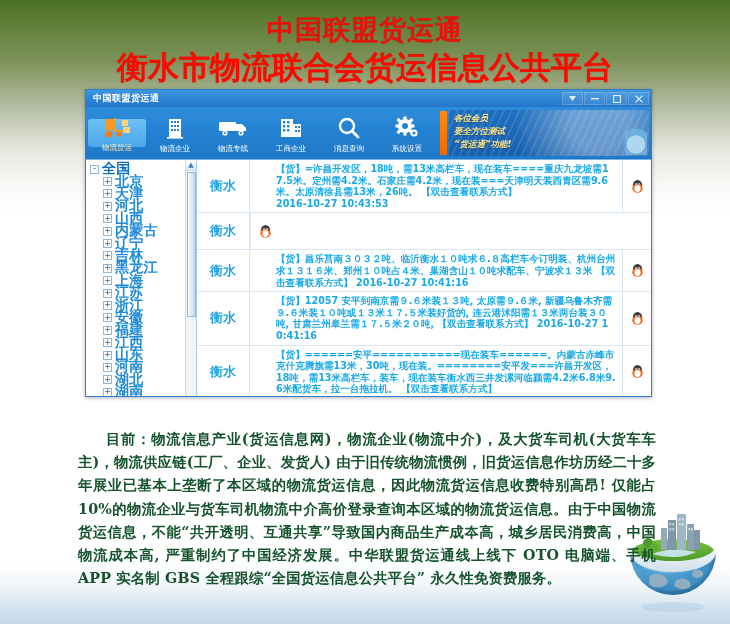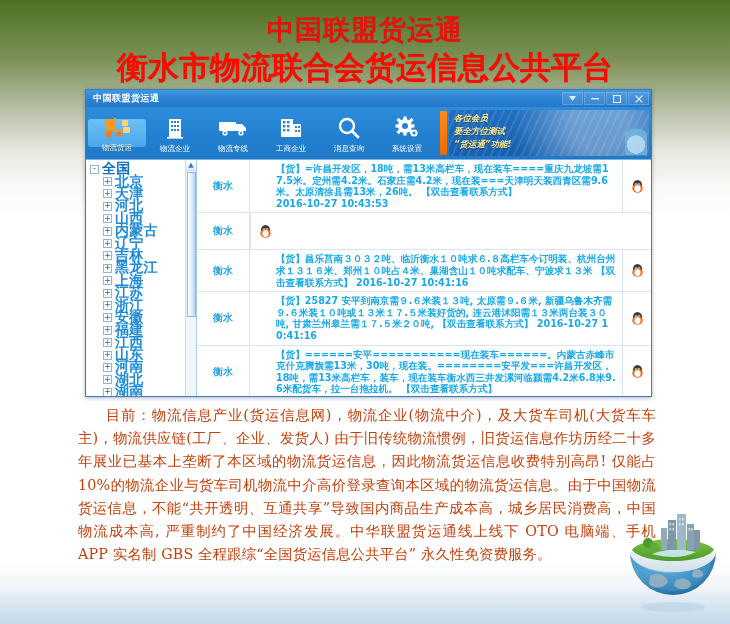--- a/index.html
+++ b/index.html
@@ -283,21 +283,21 @@
     align-items: stretch;
     border-bottom: 1px solid #d7e6f2;
     min-height: 36px;
   }
   .row-region {
     width: 52px;
     flex: none;
     display: flex;
     align-items: center;
     justify-content: center;
-    font-size: 10px;
+    font-size: 13px;
     font-weight: bold;
     color: #20a3e0;
     border-right: 1px solid #d7e6f2;
   }
   .row-msg {
     flex: 1;
     padding: 3px 4px 3px 6px;
     box-sizing: border-box;
     font-size: 9.6px;
     line-height: 11.6px;
@@ -317,28 +317,28 @@
     display: flex;
     align-items: center;
     justify-content: center;
   }
   .qq-icon { width: 13px; height: 15px; display:block; }
 
   
   .para {
     position: absolute;
     left: 78px;
-    top: 404px;
+    top: 428px;
     width: 578px;
     z-index: 5;
     font-family: "DejaVu Serif", "Liberation Serif", serif;
     font-size: 14.3px;
     line-height: 23.2px;
-    font-weight: normal;
-    color: #c2410c;
+    font-weight: bold;
+    color: #14532d;
     text-align: justify;
     text-indent: 28px;
     letter-spacing: .2px;
   }
 
   
   .globe-art {
     position: absolute;
     right: 8px;
     bottom: 6px;
@@ -635,21 +635,21 @@
             <circle cx="5" cy="5.2" r="1" fill="#ffffff"></circle>
             <circle cx="8" cy="5.2" r="1" fill="#ffffff"></circle>
             <circle cx="5" cy="5.2" r=".5" fill="#222"></circle>
             <circle cx="8" cy="5.2" r=".5" fill="#222"></circle>
           </svg>
         </div>
       </div>
 
       <div class="list-row">
         <div class="row-region">衡水</div>
-        <div class="row-msg"><span>【货】25827 安平到南京需９.６米装１３吨, 太原需９.６米, 新疆乌鲁木齐需９.６米装１０吨或１３米１７.５米装好货的, 连云港沭阳需１３米两台装３０吨, 甘肃兰州皋兰需１７.５米２０吨, 【双击查看联系方式】</span> <span class="row-time">2016-10-27 10:41:16</span></div>
+        <div class="row-msg"><span>【货】12057 安平到南京需９.６米装１３吨, 太原需９.６米, 新疆乌鲁木齐需９.６米装１０吨或１３米１７.５米装好货的, 连云港沭阳需１３米两台装３０吨, 甘肃兰州皋兰需１７.５米２０吨, 【双击查看联系方式】</span> <span class="row-time">2016-10-27 10:41:16</span></div>
         <div class="row-qq">
           <svg class="qq-icon" viewBox="0 0 13 15">
             <ellipse cx="6.5" cy="6.2" rx="4.6" ry="5.2" fill="#3a3a3a"></ellipse>
             <ellipse cx="6.5" cy="9.2" rx="5.2" ry="4.6" fill="#f26b1f"></ellipse>
             <ellipse cx="6.5" cy="9.6" rx="3.1" ry="3.4" fill="#ffffff"></ellipse>
             <circle cx="5" cy="5.2" r="1" fill="#ffffff"></circle>
             <circle cx="8" cy="5.2" r="1" fill="#ffffff"></circle>
             <circle cx="5" cy="5.2" r=".5" fill="#222"></circle>
             <circle cx="8" cy="5.2" r=".5" fill="#222"></circle>
           </svg>

